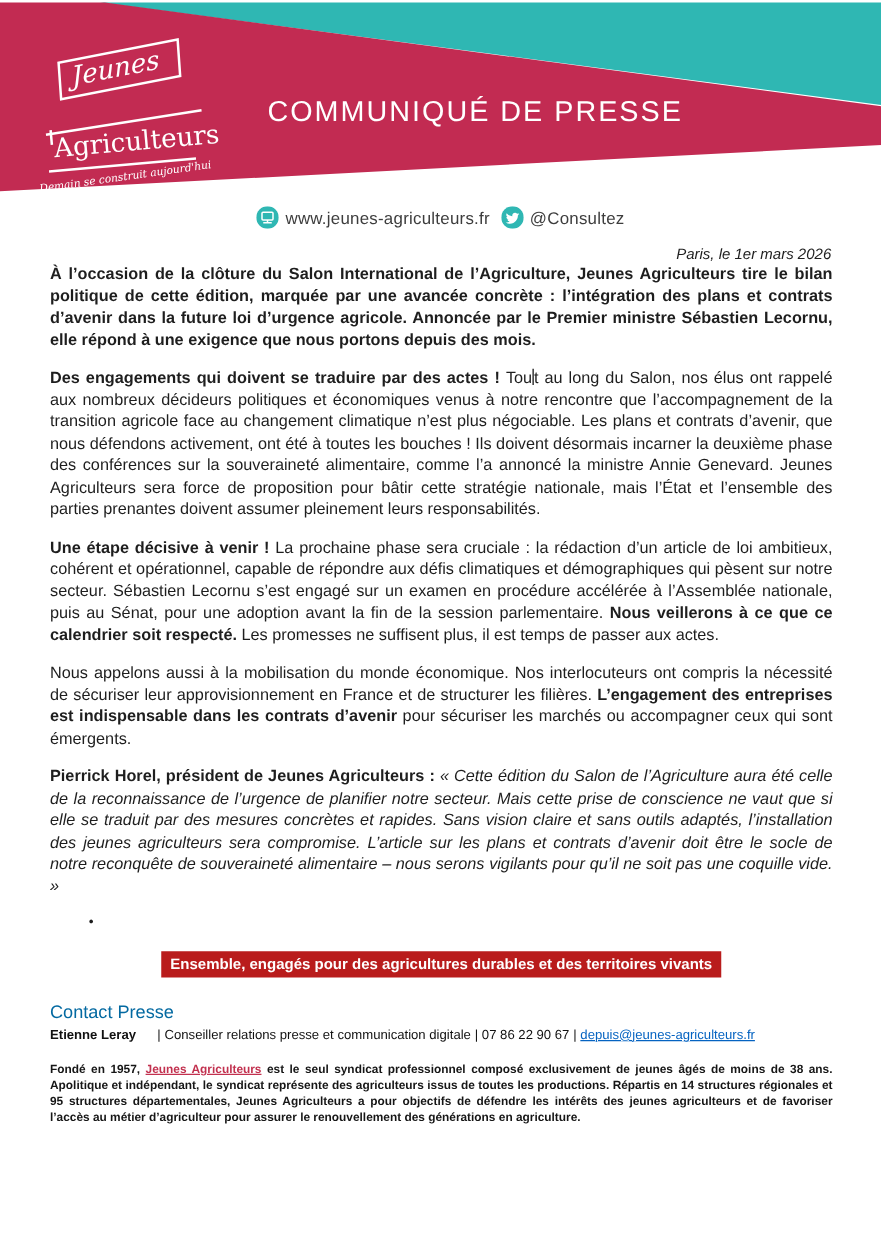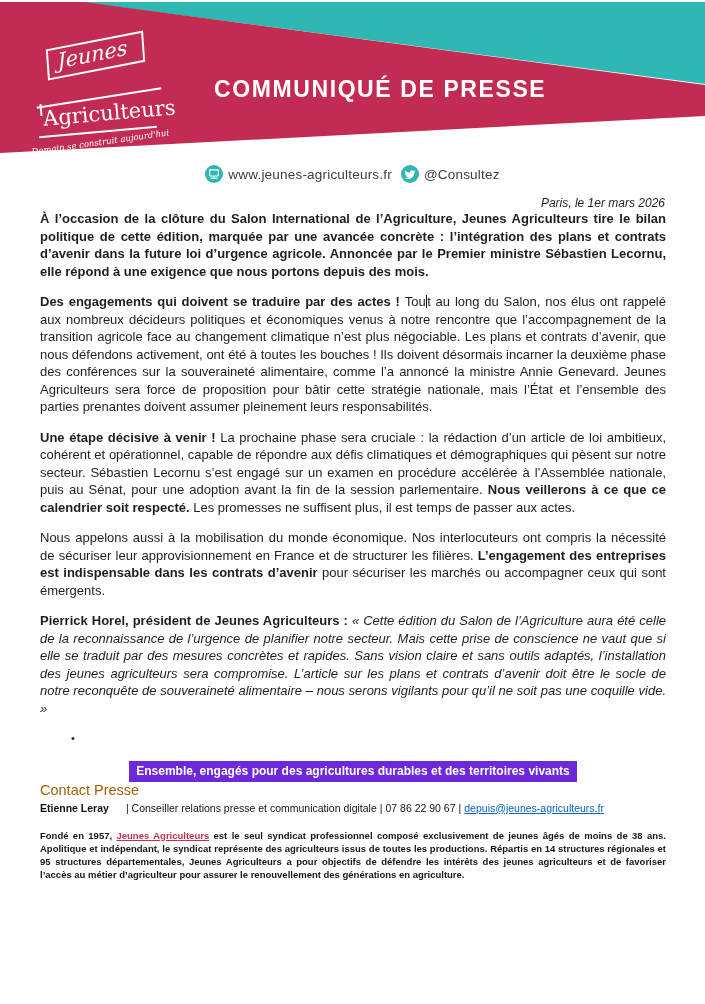--- a/index.html
+++ b/index.html
@@ -7,21 +7,21 @@
   body {
     width:705px; height:1004px; overflow:hidden; position:relative;
     background:#ffffff; color:#1e1e1e;
     font-family:"Liberation Sans", sans-serif;
   }
   
   .header { position:relative; width:705px; height:156px; }
   .header svg.bg { position:absolute; left:0; top:0; }
   .cp-title {
     position:absolute; left:214px; top:76px; color:#ffffff;
-    font-size:23px; font-weight:bold; letter-spacing:1.6px;
+    font-size:23px; font-weight:normal; letter-spacing:1.6px;
   }
   .logo { position:absolute; left:30px; top:25px; width:175px; height:125px; color:#fff; }
   .logo-jeunes {
     position:absolute; left:16px; top:15px; transform:rotate(-11deg) skewX(-7deg);
     border:2px solid #fff; padding:0 15px 3px 9px;
     font-family:"DejaVu Serif", serif; font-style:italic; font-size:21px; color:#fff;
   }
   .logo-topline { position:absolute; left:6px; top:72px; width:126px; height:2px; background:#fff; transform:rotate(-9deg); }
   .logo-agri { position:absolute; left:13px; top:76px; transform:rotate(-5deg);
     font-family:"DejaVu Serif", serif; font-size:21px; color:#fff; }
@@ -39,22 +39,22 @@
   .content { padding:0 39px 0 40px; }
   .article-title { text-align:center; font-size:13.5px; font-weight:bold; margin:32px 0 17px; }
   p.body { font-size:13px; line-height:17.5px; text-align:justify; margin:0 0 13px; }
   .caret { display:inline-block; width:1.5px; height:13px; background:#111; vertical-align:-2px; }
   .further-head { font-size:13px; font-weight:bold; margin:0 0 3px; }
   .bullet-row { display:flex; gap:14px; font-size:13px; line-height:17.5px; margin:0 0 0 31px; }
   .bullet-mark { font-size:11px; line-height:17.5px; }
   a.link-blue { color:#0563C1; text-decoration:underline; cursor:pointer; }
   
   .banner-wrap { text-align:center; margin-top:13px; }
-  .banner { display:inline-block; background:#6d28d9; color:#fff; font-weight:bold; font-size:12px; padding:3px 7px 4px; }
-  .contact-head { color:#a16207; font-size:14.5px; margin-top:0; }
+  .banner { display:inline-block; background:#b91c1c; color:#fff; font-weight:bold; font-size:12px; padding:3px 7px 4px; }
+  .contact-head { color:#0369a1; font-size:14.5px; margin-top:20px; }
   .contact-line { font-size:10.5px; margin-top:4px; color:#111; }
   .contact-line b { margin-right:14px; }
   .contact-sep { margin:0 3px; }
   .footer-about { font-size:9.5px; font-weight:bold; line-height:13px; text-align:justify; margin:15px 0 0; color:#161616; }
   a.link-red { color:#C2314F; text-decoration:underline; cursor:pointer; }
 </style>
 </head>
 <body>
 
 <div>

